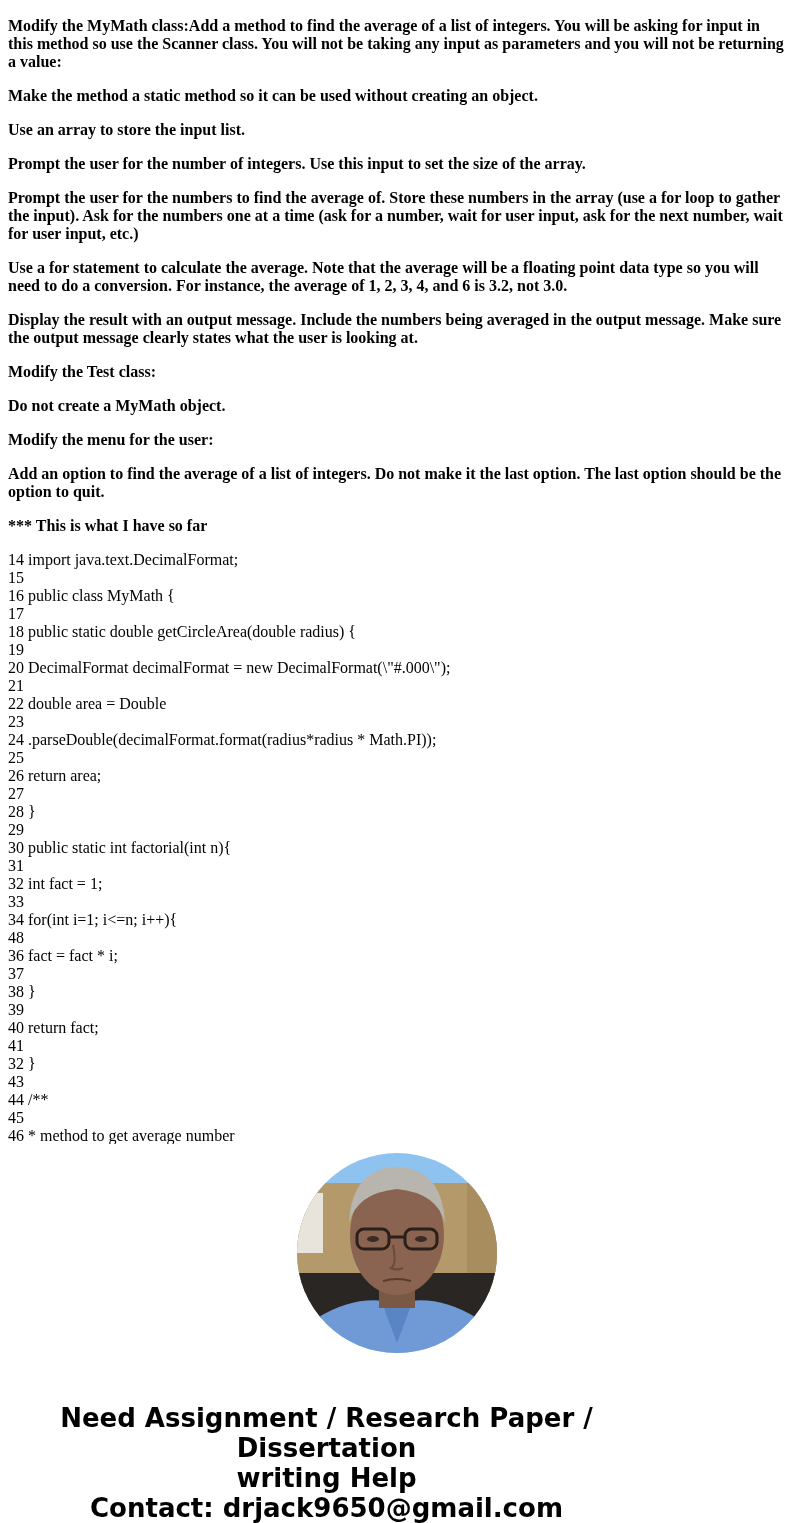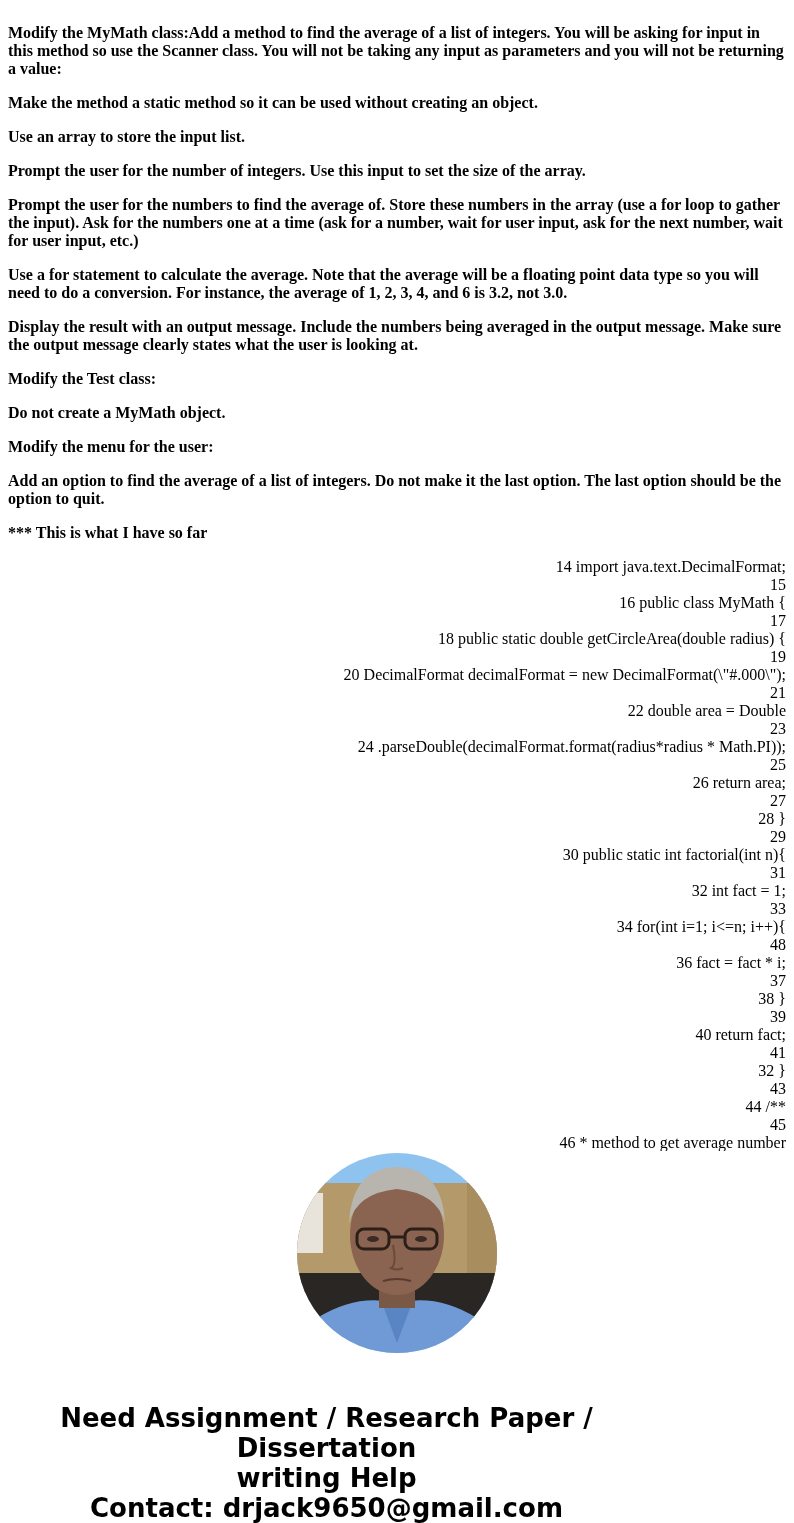--- a/index.html
+++ b/index.html
@@ -1,19 +1,19 @@
 <!DOCTYPE html>
 <html><head>
 <meta charset="utf-8">
 <style>
   html, body { margin: 0; padding: 0; background: #ffffff; }
   body { width: 794px; height: 1523px; position: relative; overflow: hidden; color: #000; }
   .doc { position: absolute; left: 8px; top: 8px; width: 778px; font-family: "Liberation Serif", serif; font-size: 16px; line-height: 18px; }
-  .para { font-weight: bold; margin: 16px 0 16px 0; }
-  .code-block { height: 593px; overflow: hidden; margin-top: 8px; text-align: right; }
+  .para { font-weight: bold; margin: 9px 0 16px 0; }
+  .code-block { height: 593px; overflow: hidden; margin-top: 8px; }
   .code-line { font-weight: normal; white-space: pre; height: 18px; line-height: 18px; }
   .avatar { position: absolute; left: 297px; top: 1153px; width: 200px; height: 200px; border-radius: 50%; overflow: hidden; }
   .footer { position: absolute; left: 0; top: 1403px; width: 653px; text-align: center; font-family: "DejaVu Sans", sans-serif; font-weight: bold; font-size: 26px; line-height: 30px; }
 </style>
 </head>
 <body>
 
 <div class="doc">
   <p class="para">Modify the MyMath class:Add a method to find the average of a list of integers. You will be asking for input in this method so use the Scanner class. You will not be taking any input as parameters and you will not be returning a value:</p>
   <p class="para">Make the method a static method so it can be used without creating an object.</p>

